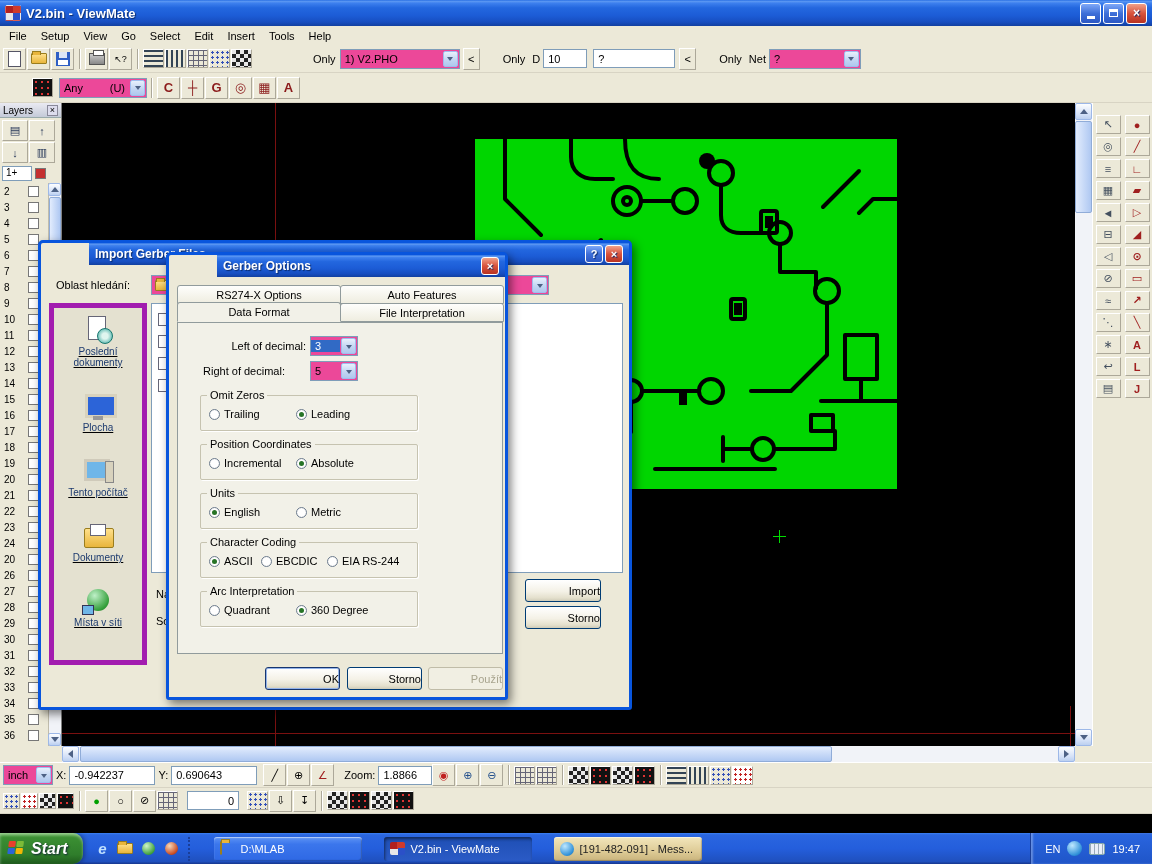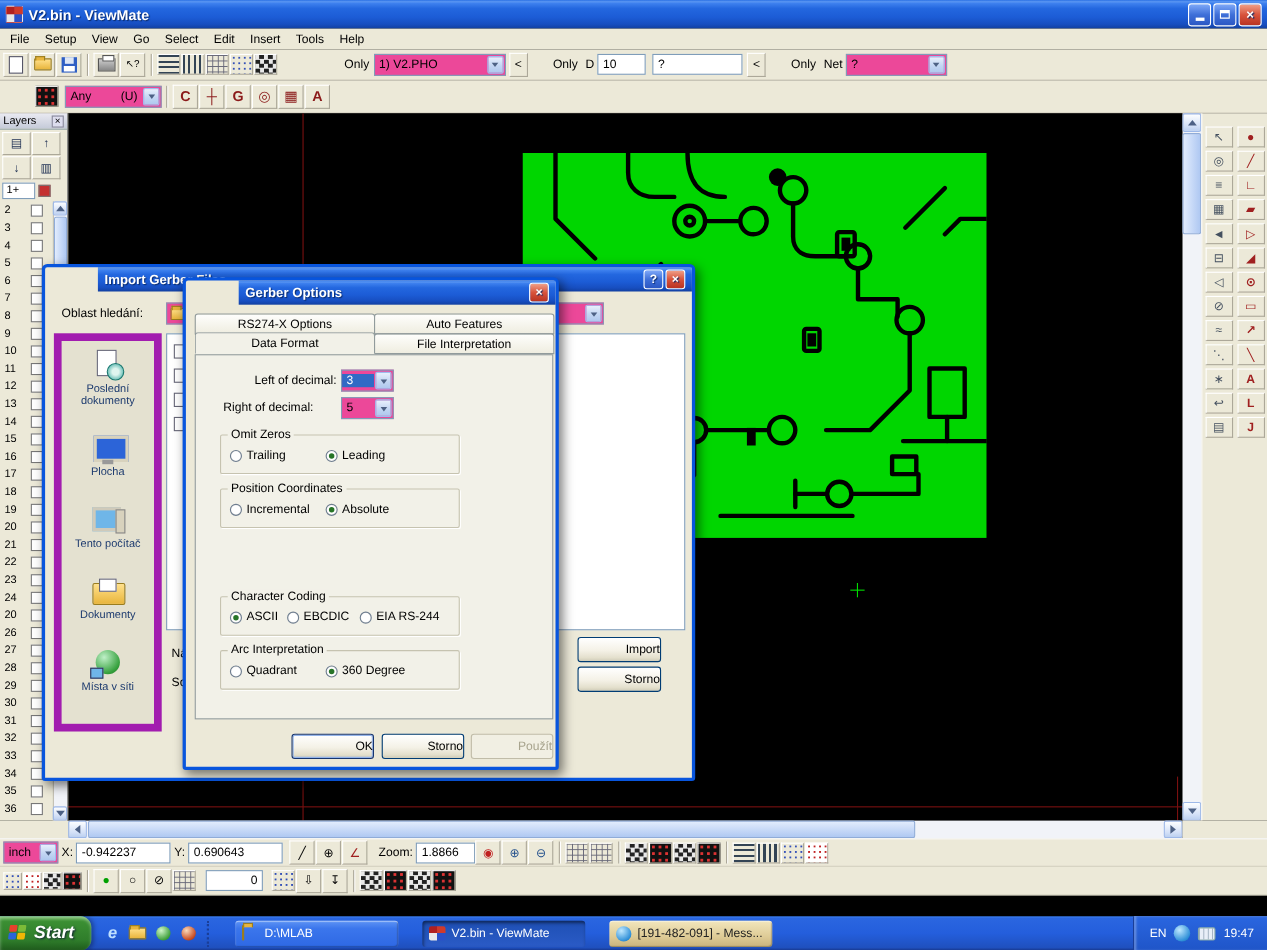--- a/index.html
+++ b/index.html
@@ -147,21 +147,21 @@
   .fieldset { position:absolute; left:22px; width:218px; height:36px; border:1px solid #C6C3B0;
               box-shadow:1px 1px 0 #fff; border-radius:2px; }
   .legend { position:absolute; top:-7px; left:6px; background:#F2F1E8; padding:0 3px; font-size:11px; }
   .radio-opt { position:absolute; top:12px; display:flex; align-items:center; gap:4px; }
   .radio { width:11px; height:11px; border-radius:50%; background:radial-gradient(#fff 55%,#DDD); flex:none;
            border:1px solid #6E7D8F; position:relative; }
   .radio.checked::after { content:""; position:absolute; left:2px; top:2px; width:5px; height:5px; border-radius:50%; background:#277427; }
 
   
   .places { position:absolute; left:8px; top:60px; width:98px; height:362px; background:#E4E1D0;
-            border:7px solid #a21caf; padding-top:8px; }
+            border:5px solid #a21caf; padding-top:8px;text-decoration:underline; }
   .place { text-align:center; margin-bottom:22px; color:#1C3A6E; }
   .place-lbl { font-size:10px; line-height:11px; padding:2px; }
   .pi { width:32px; height:28px; margin:0 auto; position:relative; }
   .pi-recent::before { content:""; position:absolute; left:6px; top:0; width:16px; height:22px; background:#fff; border:1px solid #667; }
   .pi-recent::after { content:""; position:absolute; right:1px; bottom:0; width:14px; height:14px; border-radius:50%;
                       background:radial-gradient(#DFF5EF 30%,#2AA198); border:1px solid #17766E; }
   .pi-desktop::before { content:""; position:absolute; left:3px; top:2px; width:26px; height:18px; background:#2C64D8; border:3px solid #D8D2BD; }
   .pi-desktop::after { content:""; position:absolute; left:11px; bottom:0; width:10px; height:4px; background:#999; }
   .pi-docs::before { content:""; position:absolute; left:2px; top:6px; width:28px; height:18px; background:linear-gradient(180deg,#FFE08A,#E8B53C); border:1px solid #9A7D1E; border-radius:2px; }
   .pi-docs::after { content:""; position:absolute; left:8px; top:2px; width:14px; height:10px; background:#fff; border:1px solid #667; }
@@ -787,20 +787,31 @@
         <label class="radio-opt" style="left:8px">
           <span class="radio"></span>
           <span>Incremental</span>
         </label>
         <label class="radio-opt" style="left:95px">
           <span class="radio checked"></span>
           <span>Absolute</span>
         </label>
       </div>
 
+      <div class="fieldset" style="top:170px">
+        <span class="legend">Units</span>
+        <label class="radio-opt" style="left:8px">
+          <span class="radio checked"></span>
+          <span>English</span>
+        </label>
+        <label class="radio-opt" style="left:95px">
+          <span class="radio"></span>
+          <span>Metric</span>
+        </label>
+      </div>
 
       <div class="fieldset" style="top:219px">
         <span class="legend">Character Coding</span>
         <label class="radio-opt" style="left:8px">
           <span class="radio checked"></span>
           <span>ASCII</span>
         </label>
         <label class="radio-opt" style="left:60px">
           <span class="radio"></span>
           <span>EBCDIC</span>

